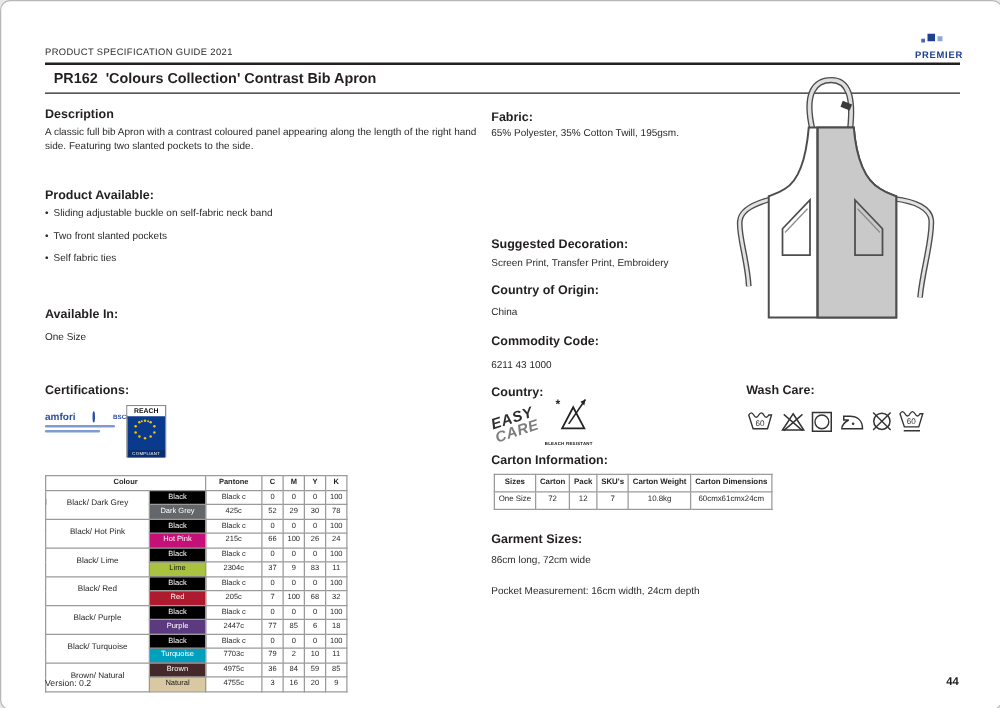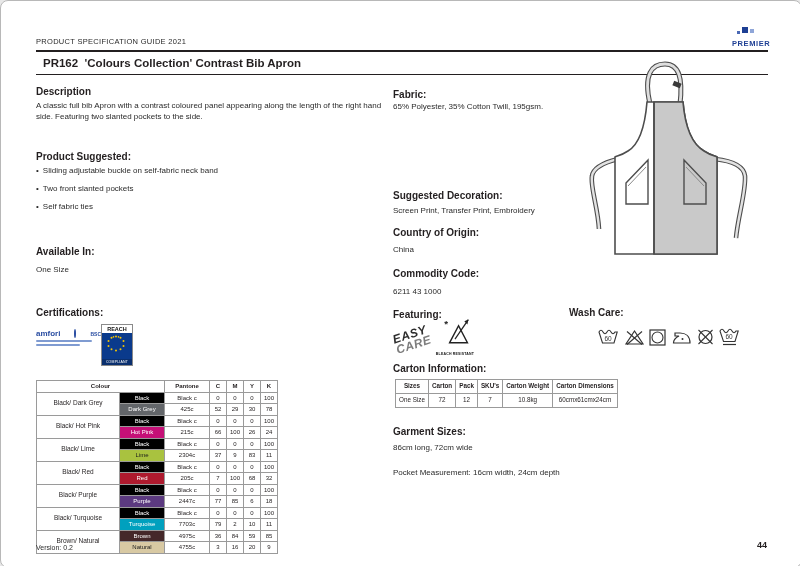--- a/index.html
+++ b/index.html
@@ -62,21 +62,21 @@
   <div class="rule" style="top:49px;height:2px;"></div>
   <div class="abs title" style="left:42px;top:56px;text-align:right;">
     <span>PR162</span>&nbsp;
     <span>'Colours Collection' Contrast Bib Apron</span>
   </div>
   <div class="rule" style="top:73px;height:1px;"></div>
 
   <div class="abs h" style="left:35px;top:85px;">Description</div>
   <div class="abs t" style="left:35px;top:99px;width:358px;">A classic full bib Apron with a contrast coloured panel appearing along the length of the right hand side. Featuring two slanted pockets to the side.</div>
 
-  <div class="abs h" style="left:35px;top:150px;">Product Suggested:</div>
+  <div class="abs h" style="left:35px;top:150px;">Product Available:</div>
   <div class="abs bullets" style="left:35px;top:165px;width:340px;">
     <div class="bi"><span class="dot">•</span><span>Sliding adjustable buckle on self-fabric neck band</span></div>
     <div class="bi"><span class="dot">•</span><span>Two front slanted pockets</span></div>
     <div class="bi"><span class="dot">•</span><span>Self fabric ties</span></div>
   </div>
 
   <div class="abs h" style="left:35px;top:245px;">Available In:</div>
   <div class="abs t" style="left:35px;top:263px;">One Size</div>
 
   <div class="abs h" style="left:35px;top:306px;">Certifications:</div>
@@ -253,36 +253,36 @@
 
   <div class="abs h" style="left:392px;top:189px;">Suggested Decoration:</div>
   <div class="abs t" style="left:392px;top:204px;">Screen Print, Transfer Print, Embroidery</div>
 
   <div class="abs h" style="left:392px;top:226px;">Country of Origin:</div>
   <div class="abs t" style="left:392px;top:243px;">China</div>
 
   <div class="abs h" style="left:392px;top:267px;">Commodity Code:</div>
   <div class="abs t" style="left:392px;top:285px;">6211 43 1000</div>
 
-  <div class="abs h" style="left:392px;top:308px;">Featuring:</div>
+  <div class="abs h" style="left:392px;top:308px;">Country:</div>
   <div class="abs easycare" style="left:393px;top:328px;">
     <div>EASY</div>
     <div class="l2">CARE</div>
   </div>
   <div class="abs" style="left:432px;top:315px;width:44px;text-align:center;">
     <svg width="40" height="32" viewBox="0 0 40 36">
       <path d="M14,30 L24,11 L34,30 Z" fill="none" stroke="#222" stroke-width="1.6"></path>
       <line x1="20" y1="26" x2="35" y2="4" stroke="#222" stroke-width="1.4"></line>
       <polygon points="35,4 30.5,6 34,9.5" fill="#222"></polygon>
       <text x="8" y="12" font-size="11" font-weight="bold" fill="#222">*</text>
     </svg>
     <div class="tinylabel">BLEACH RESISTANT</div>
   </div>
 
-  <div class="abs h" style="left:568px;top:306px;text-align:center;">Wash Care:</div>
+  <div class="abs h" style="left:596px;top:306px;text-align:center;">Wash Care:</div>
   <div class="abs washrow" style="left:596px;top:326px;">
     <svg width="24" height="20" viewBox="0 0 24 20">
       <path d="M2,5 q2,-3.5 4,0 q2,3.5 4,0 q2,-3.5 4,0 q2,3.5 4,0 l2.2,0 -3.2,11 -11.5,0 z" fill="none" stroke="#333" stroke-width="1.1"></path>
       <text x="11" y="13.6" font-size="6.5" text-anchor="middle" fill="#333">60</text>
     </svg>
     <svg width="21" height="20" viewBox="0 0 21 19">
       <path d="M10.5,3.5 L19,16.5 H2 Z" fill="none" stroke="#333" stroke-width="1.2"></path>
       <line x1="3" y1="4" x2="18" y2="17" stroke="#333" stroke-width="1.1"></line>
       <line x1="18" y1="4" x2="3" y2="17" stroke="#333" stroke-width="1.1"></line>
     </svg>

